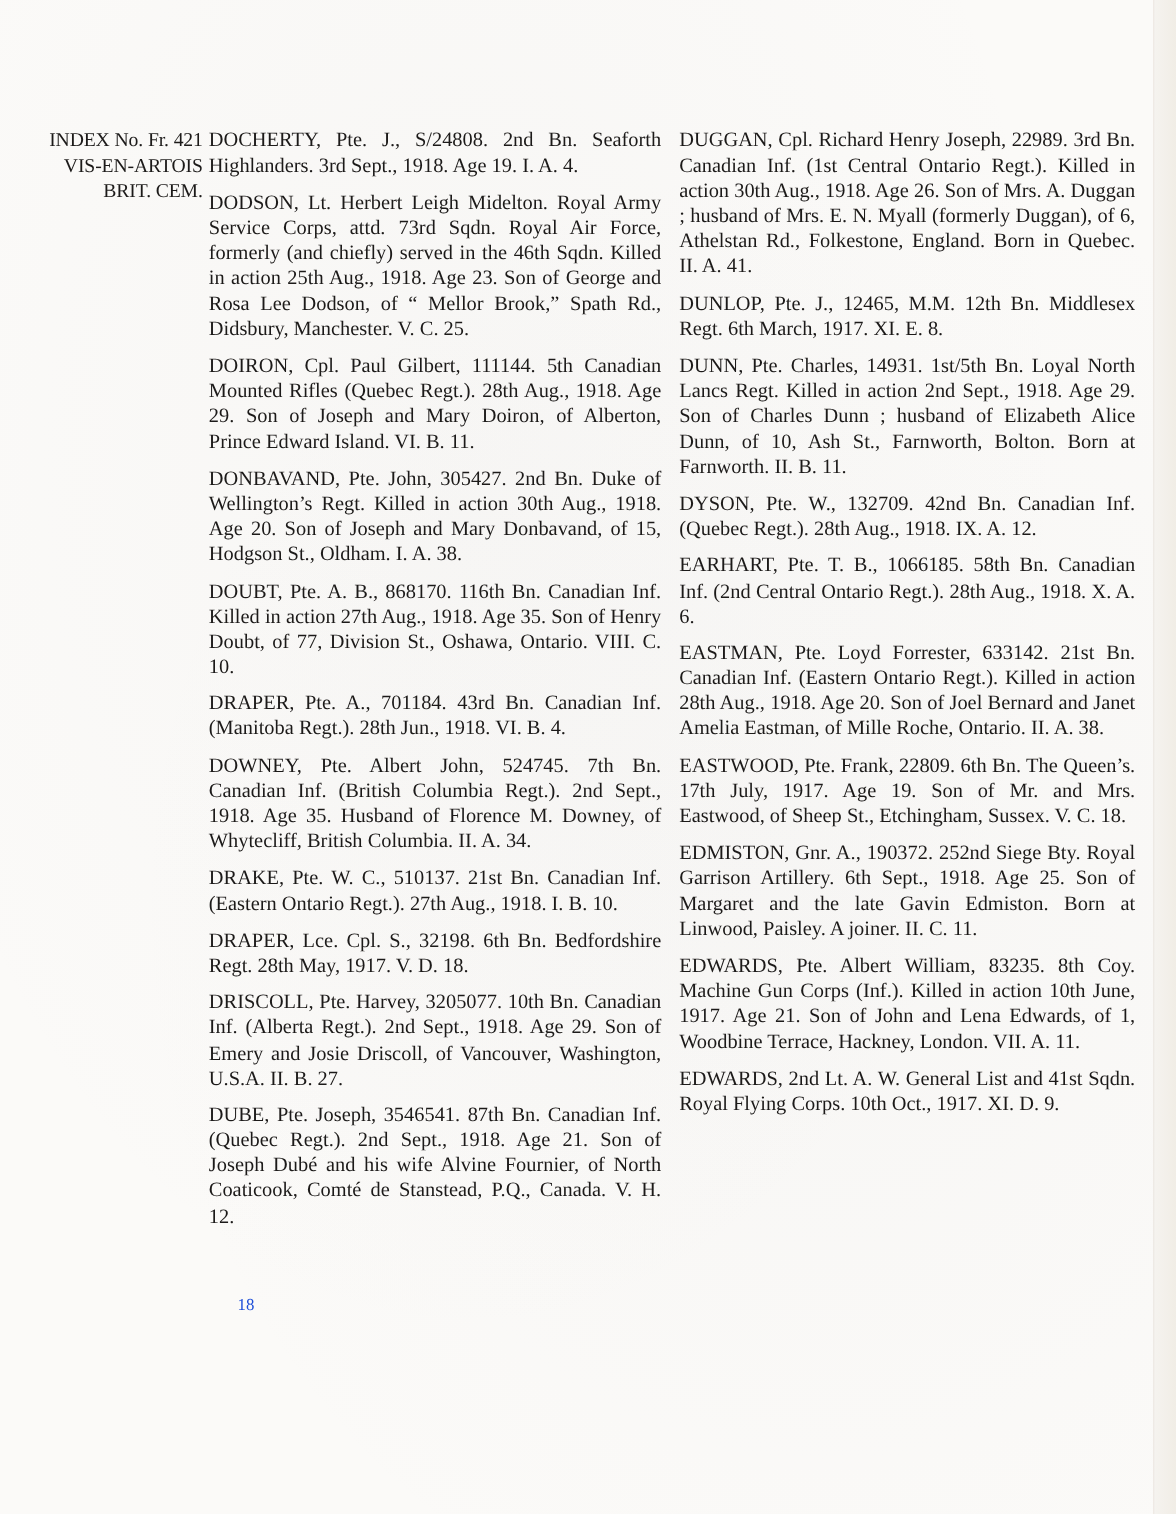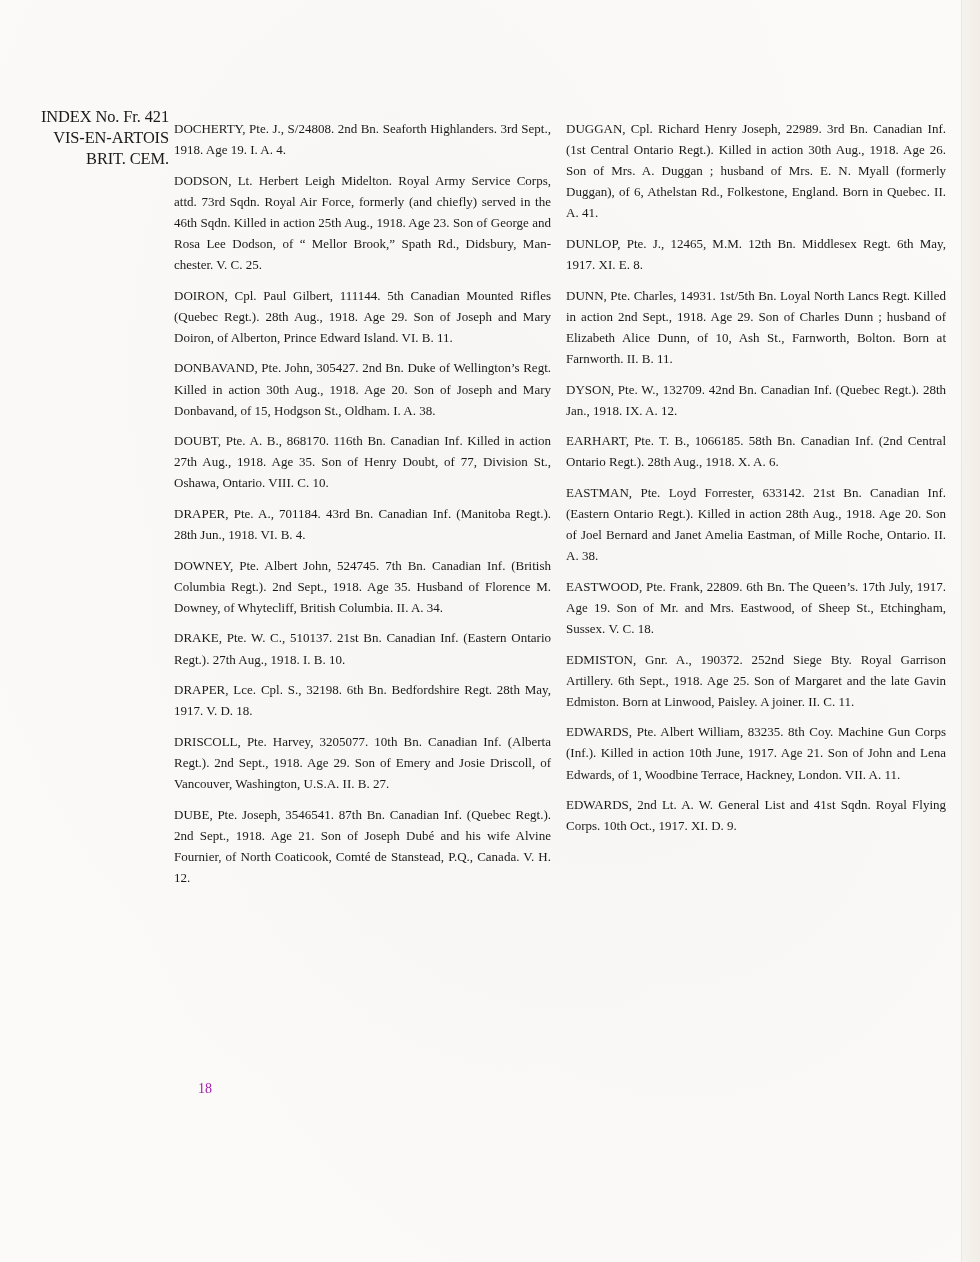--- a/index.html
+++ b/index.html
@@ -38,40 +38,40 @@
       top: 106px;
       width: 163px;
       text-align: right;
       font-size: 16.4px;
       line-height: 21px;
       letter-spacing: -0.1px;
     }
     .index-heading div { white-space: nowrap; }
     .col {
       position: absolute;
-      top: 118px;
-      font-size: 13px;
+      top: 106px;
+      font-size: 17px;
       line-height: 21.1px;
       text-align: justify;
       hyphens: manual;
     }
     .col-left { left: 174px; width: 377px; }
     .col-right { left: 566px; width: 380px; }
     .entry {
       margin: 0 0 9.5px 0;
       text-align: justify;
       text-align-last: left;
     }
     .entry .surname { letter-spacing: 0; }
     .page-number {
       position: absolute;
       left: 198px;
       top: 1081px;
       font-size: 14px;
-      color: #a21caf;
+      color: #1d4ed8;
     }
   </style>
 </head>
 <body>
 
 <div class="bleed"></div>
 <div class="page-edge"></div>
 
 <div class="index-heading">
   <div>INDEX No. Fr. 421</div>
@@ -88,23 +88,23 @@
   <p class="entry"><span class="surname">DRAPER,</span><span> Pte. A., 701184. 43rd Bn. Canadian Inf. (Manitoba Regt.). 28th Jun., 1918. VI. B. 4.</span></p>
   <p class="entry"><span class="surname">DOWNEY,</span><span> Pte. Albert John, 524745. 7th Bn. Canadian Inf. (British Columbia Regt.). 2nd Sept., 1918. Age 35. Husband of Florence M. Downey, of Whytecliff, British Columbia. II. A. 34.</span></p>
   <p class="entry"><span class="surname">DRAKE,</span><span> Pte. W. C., 510137. 21st Bn. Canadian Inf. (Eastern Ontario Regt.). 27th Aug., 1918. I. B. 10.</span></p>
   <p class="entry"><span class="surname">DRAPER,</span><span> Lce. Cpl. S., 32198. 6th Bn. Bedford­shire Regt. 28th May, 1917. V. D. 18.</span></p>
   <p class="entry"><span class="surname">DRISCOLL,</span><span> Pte. Harvey, 3205077. 10th Bn. Canadian Inf. (Alberta Regt.). 2nd Sept., 1918. Age 29. Son of Emery and Josie Driscoll, of Vancouver, Washington, U.S.A. II. B. 27.</span></p>
   <p class="entry"><span class="surname">DUBE,</span><span> Pte. Joseph, 3546541. 87th Bn. Canadian Inf. (Quebec Regt.). 2nd Sept., 1918. Age 21. Son of Joseph Dubé and his wife Alvine Fournier, of North Coaticook, Comté de Stanstead, P.Q., Canada. V. H. 12.</span></p>
 </div>
 
 <div class="col col-right">
   <p class="entry"><span class="surname">DUGGAN,</span><span> Cpl. Richard Henry Joseph, 22989. 3rd Bn. Canadian Inf. (1st Central Ontario Regt.). Killed in action 30th Aug., 1918. Age 26. Son of Mrs. A. Duggan ; husband of Mrs. E. N. Myall (formerly Duggan), of 6, Athelstan Rd., Folkestone, England. Born in Quebec. II. A. 41.</span></p>
-  <p class="entry"><span class="surname">DUNLOP,</span><span> Pte. J., 12465, M.M. 12th Bn. Middlesex Regt. 6th May, 1917. XI. E. 8.</span></p>
+  <p class="entry"><span class="surname">DUNLOP,</span><span> Pte. J., 12465, M.M. 12th Bn. Middlesex Regt. 6th March, 1917. XI. E. 8.</span></p>
   <p class="entry"><span class="surname">DUNN,</span><span> Pte. Charles, 14931. 1st/5th Bn. Loyal North Lancs Regt. Killed in action 2nd Sept., 1918. Age 29. Son of Charles Dunn ; husband of Elizabeth Alice Dunn, of 10, Ash St., Farn­worth, Bolton. Born at Farnworth. II. B. 11.</span></p>
-  <p class="entry"><span class="surname">DYSON,</span><span> Pte. W., 132709. 42nd Bn. Canadian Inf. (Quebec Regt.). 28th Jan., 1918. IX. A. 12.</span></p>
+  <p class="entry"><span class="surname">DYSON,</span><span> Pte. W., 132709. 42nd Bn. Canadian Inf. (Quebec Regt.). 28th Aug., 1918. IX. A. 12.</span></p>
   <p class="entry"><span class="surname">EARHART,</span><span> Pte. T. B., 1066185. 58th Bn. Canadian Inf. (2nd Central Ontario Regt.). 28th Aug., 1918. X. A. 6.</span></p>
   <p class="entry"><span class="surname">EASTMAN,</span><span> Pte. Loyd Forrester, 633142. 21st Bn. Canadian Inf. (Eastern Ontario Regt.). Killed in action 28th Aug., 1918. Age 20. Son of Joel Bernard and Janet Amelia Eastman, of Mille Roche, Ontario. II. A. 38.</span></p>
   <p class="entry"><span class="surname">EASTWOOD,</span><span> Pte. Frank, 22809. 6th Bn. The Queen’s. 17th July, 1917. Age 19. Son of Mr. and Mrs. Eastwood, of Sheep St., Etching­ham, Sussex. V. C. 18.</span></p>
   <p class="entry"><span class="surname">EDMISTON,</span><span> Gnr. A., 190372. 252nd Siege Bty. Royal Garrison Artillery. 6th Sept., 1918. Age 25. Son of Margaret and the late Gavin Edmiston. Born at Linwood, Paisley. A joiner. II. C. 11.</span></p>
   <p class="entry"><span class="surname">EDWARDS,</span><span> Pte. Albert William, 83235. 8th Coy. Machine Gun Corps (Inf.). Killed in action 10th June, 1917. Age 21. Son of John and Lena Edwards, of 1, Woodbine Terrace, Hackney, London. VII. A. 11.</span></p>
   <p class="entry"><span class="surname">EDWARDS,</span><span> 2nd Lt. A. W. General List and 41st Sqdn. Royal Flying Corps. 10th Oct., 1917. XI. D. 9.</span></p>
 </div>
 
 <div class="page-number">18</div>
 

